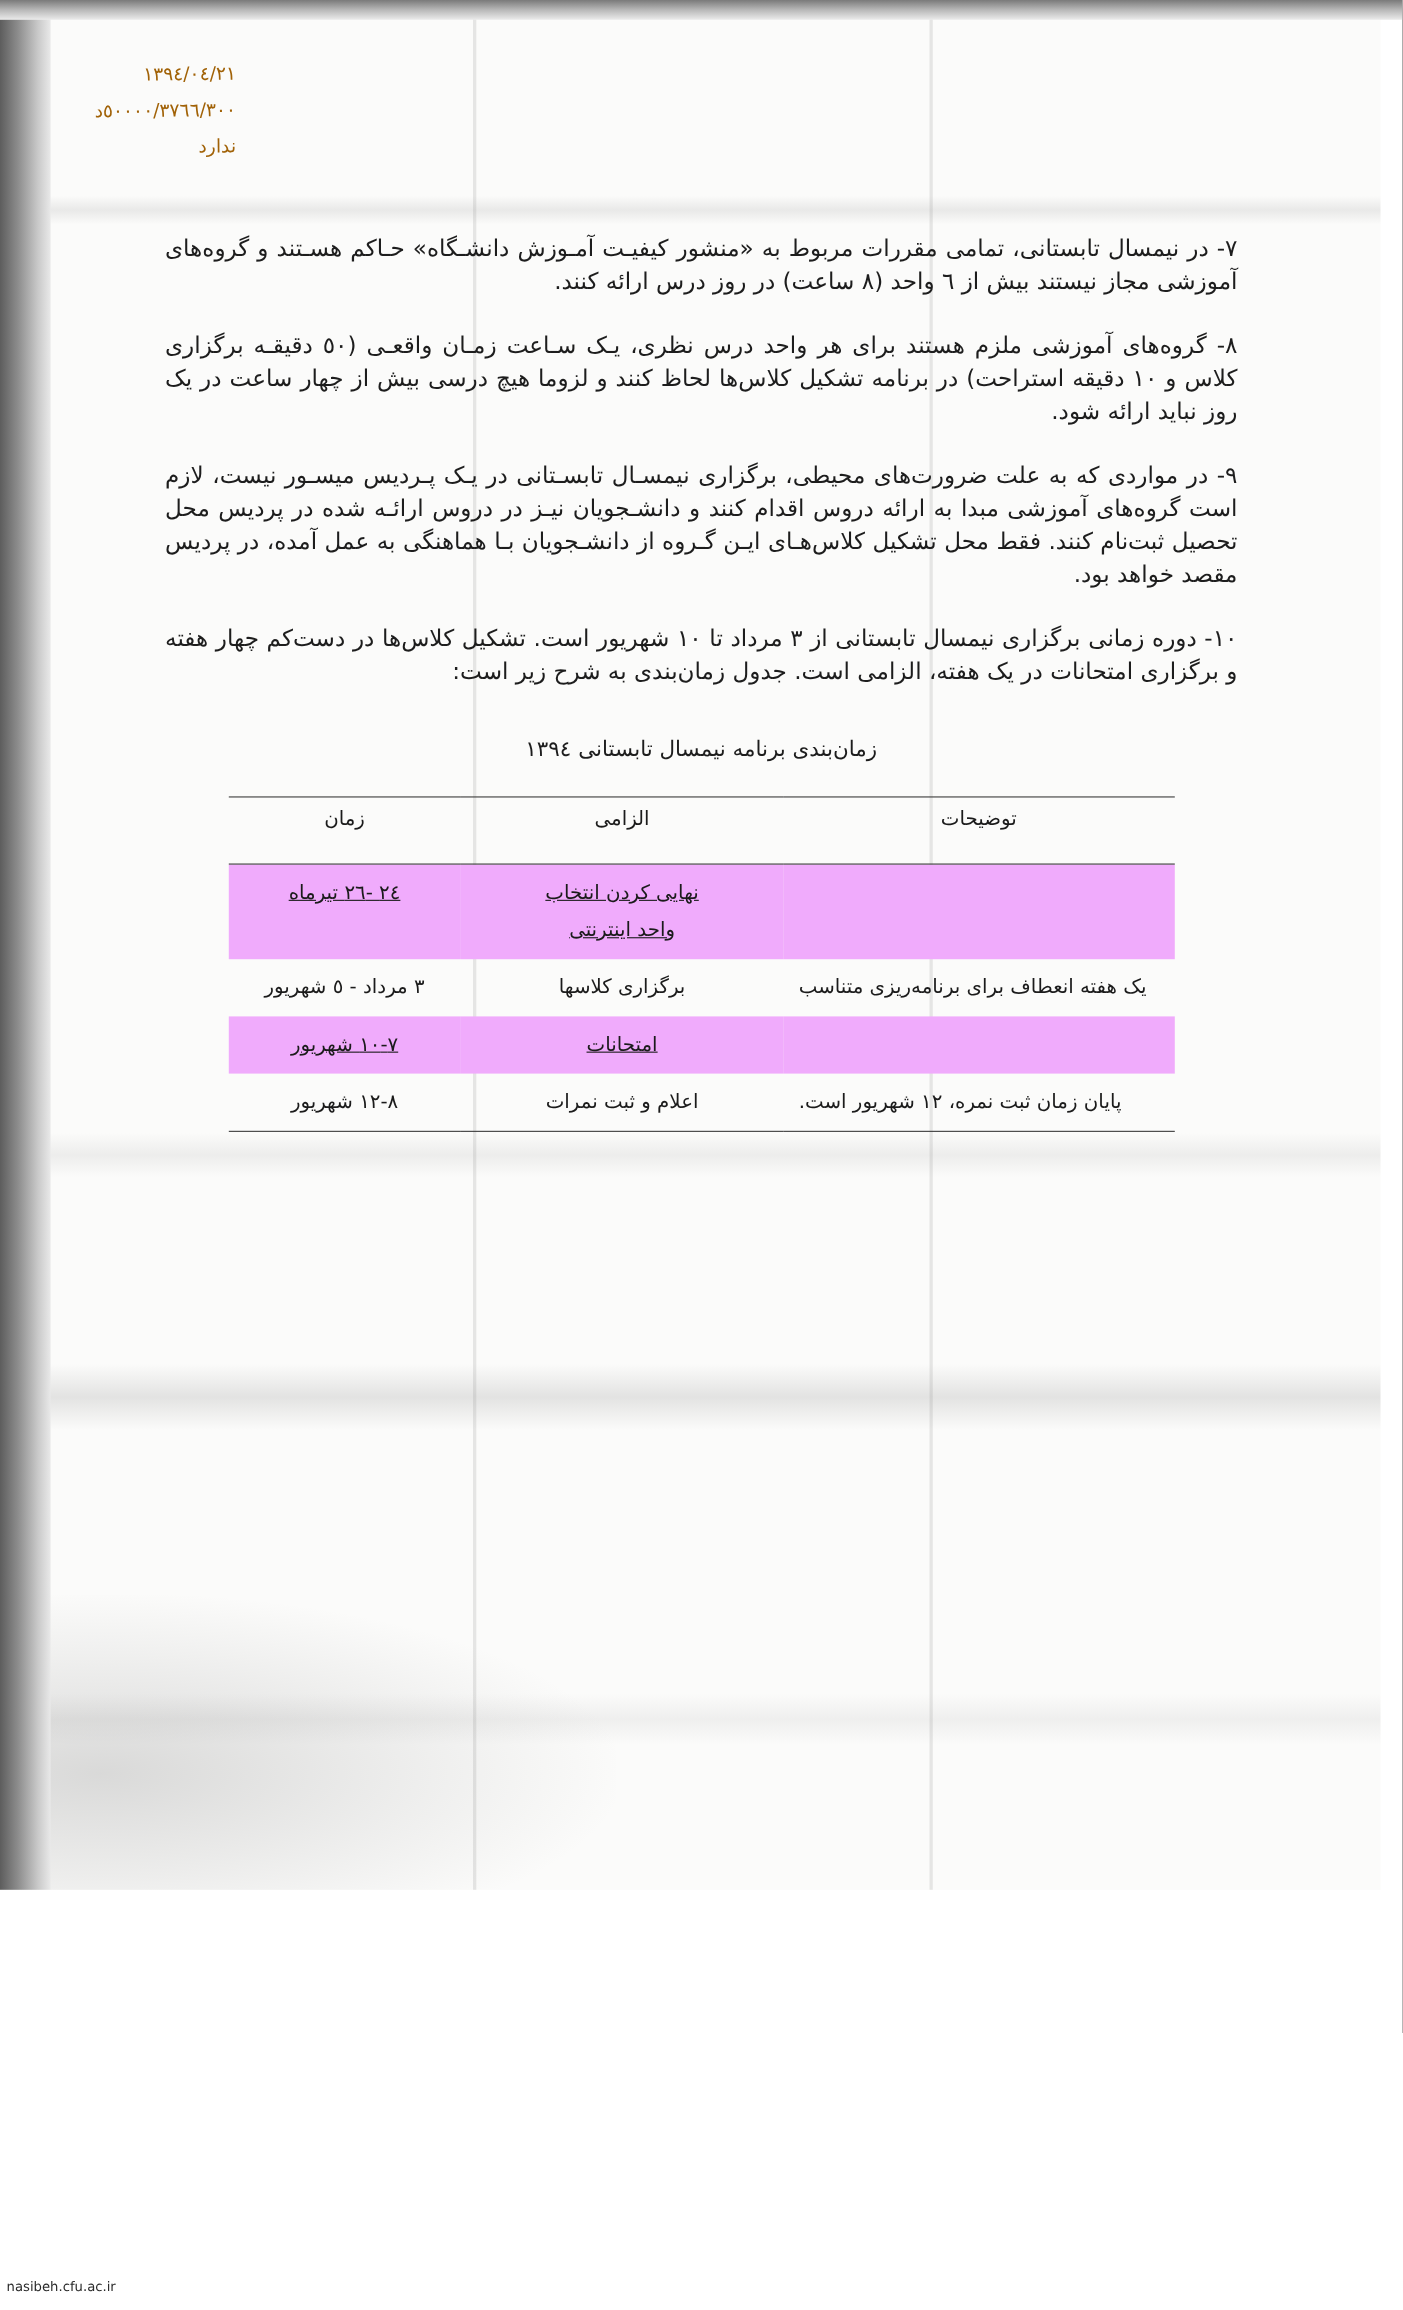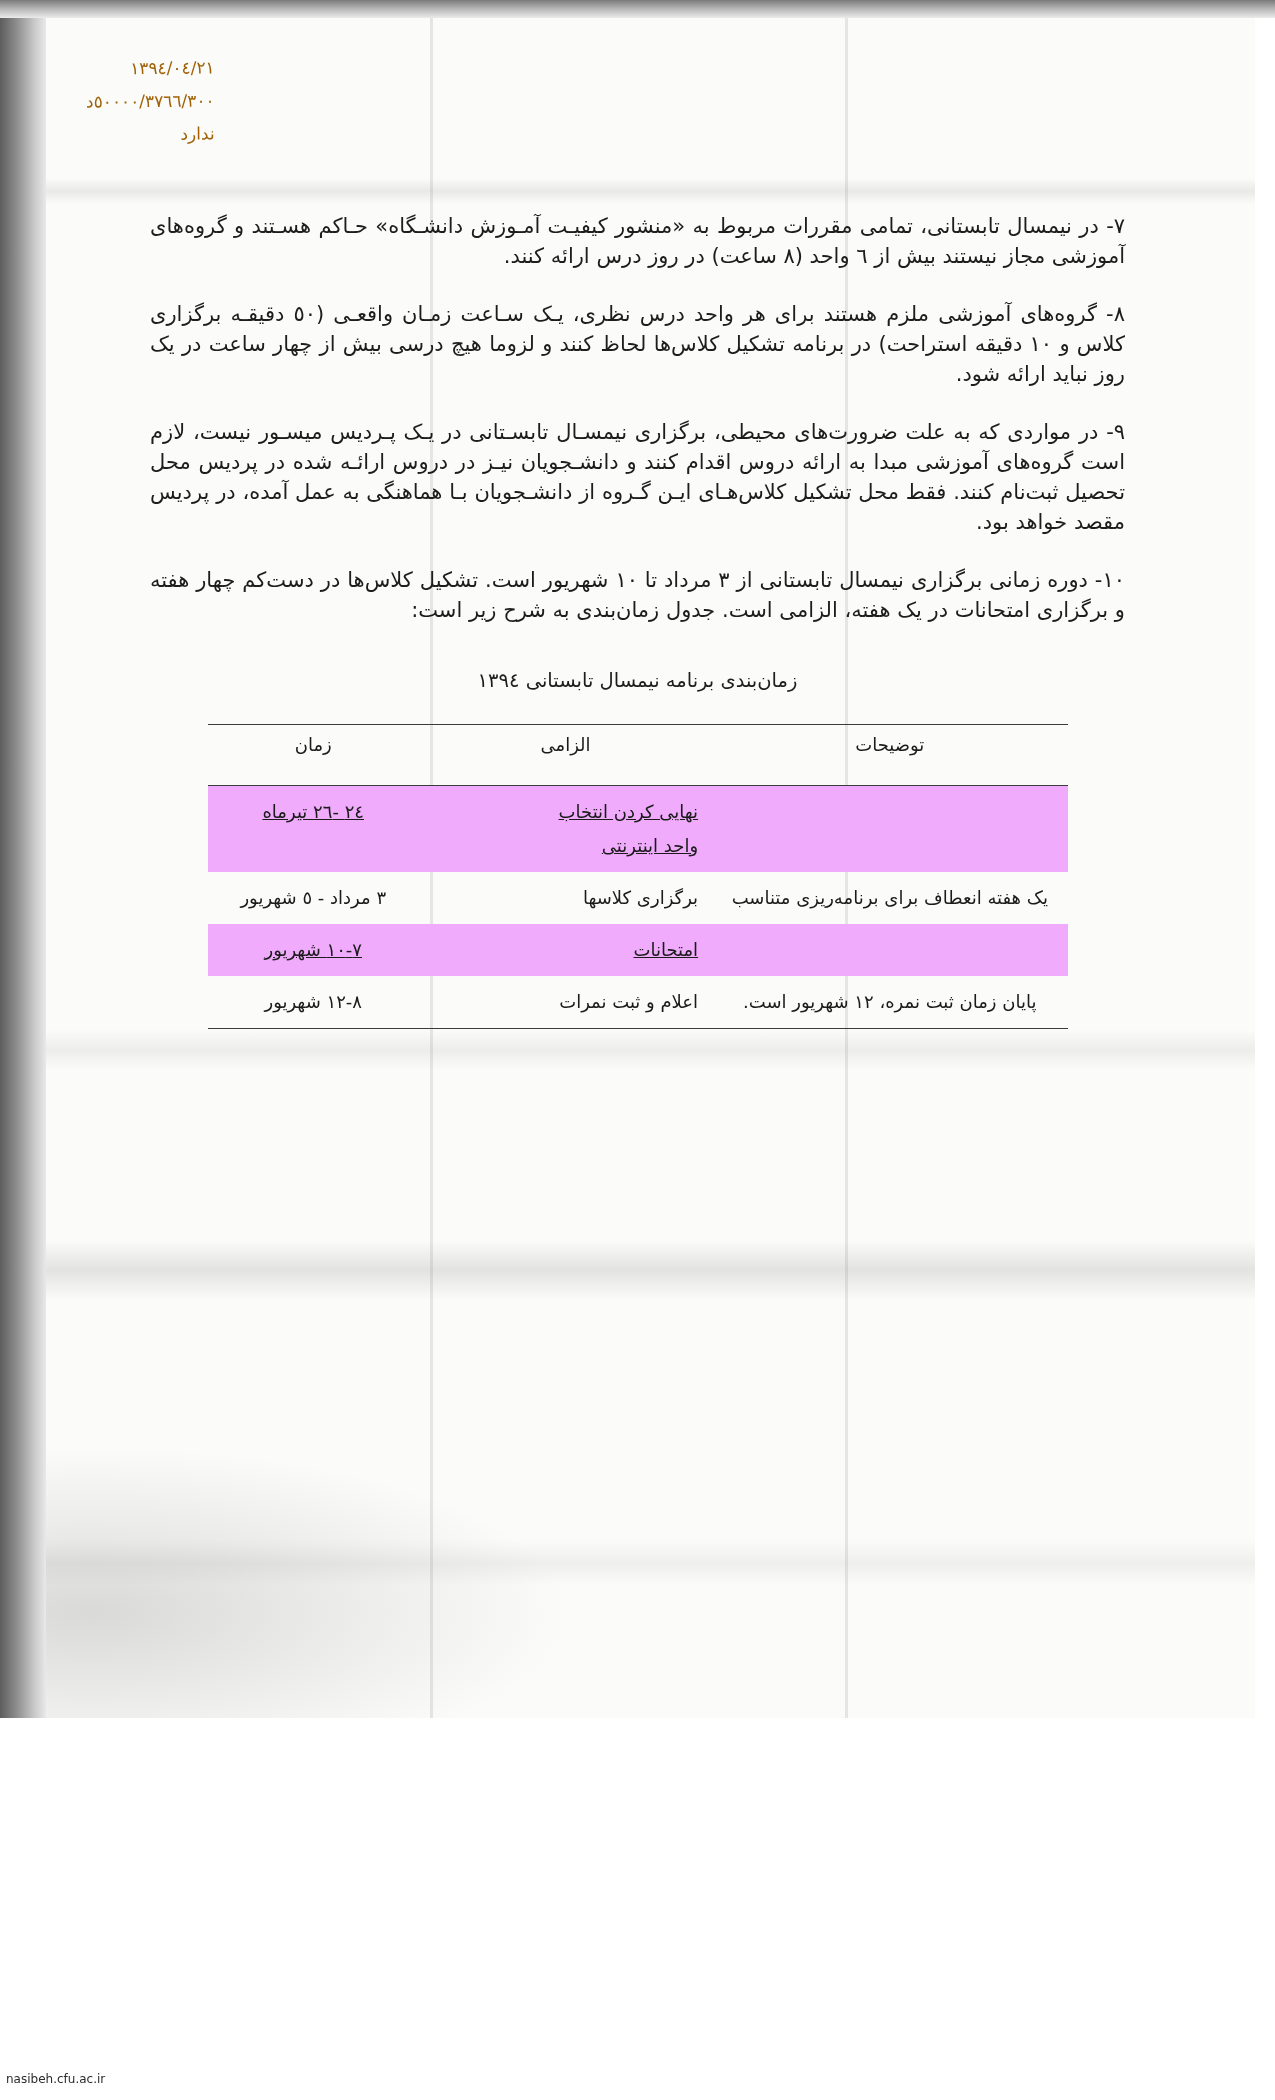--- a/index.html
+++ b/index.html
@@ -134,22 +134,22 @@
     text-align: center;
   }
   table.sched td {
     padding: 9px 14px;
     vertical-align: top;
     line-height: 34px;
   }
   table.sched tbody tr.shaded td { background: #f0abfc; text-decoration: underline; }
   table.sched tbody tr:last-child td { border-bottom: 1.6px solid #3b3b3b; }
   .col-time { width: 190px; text-align: center; white-space: nowrap; }
-  .col-act  { width: 300px; text-align: right; }
-  .col-note { width: 370px; text-align: center; }
+  .col-act  { width: 300px; text-align: center; }
+  .col-note { width: 370px; text-align: left; }
   .two-line { display: block; }
 
   
   .watermark {
     position: absolute;
     left: 6px;
     top: 2072px;
     font-family: "DejaVu Sans", sans-serif;
     font-size: 12px;
     color: #2b2b2b;

